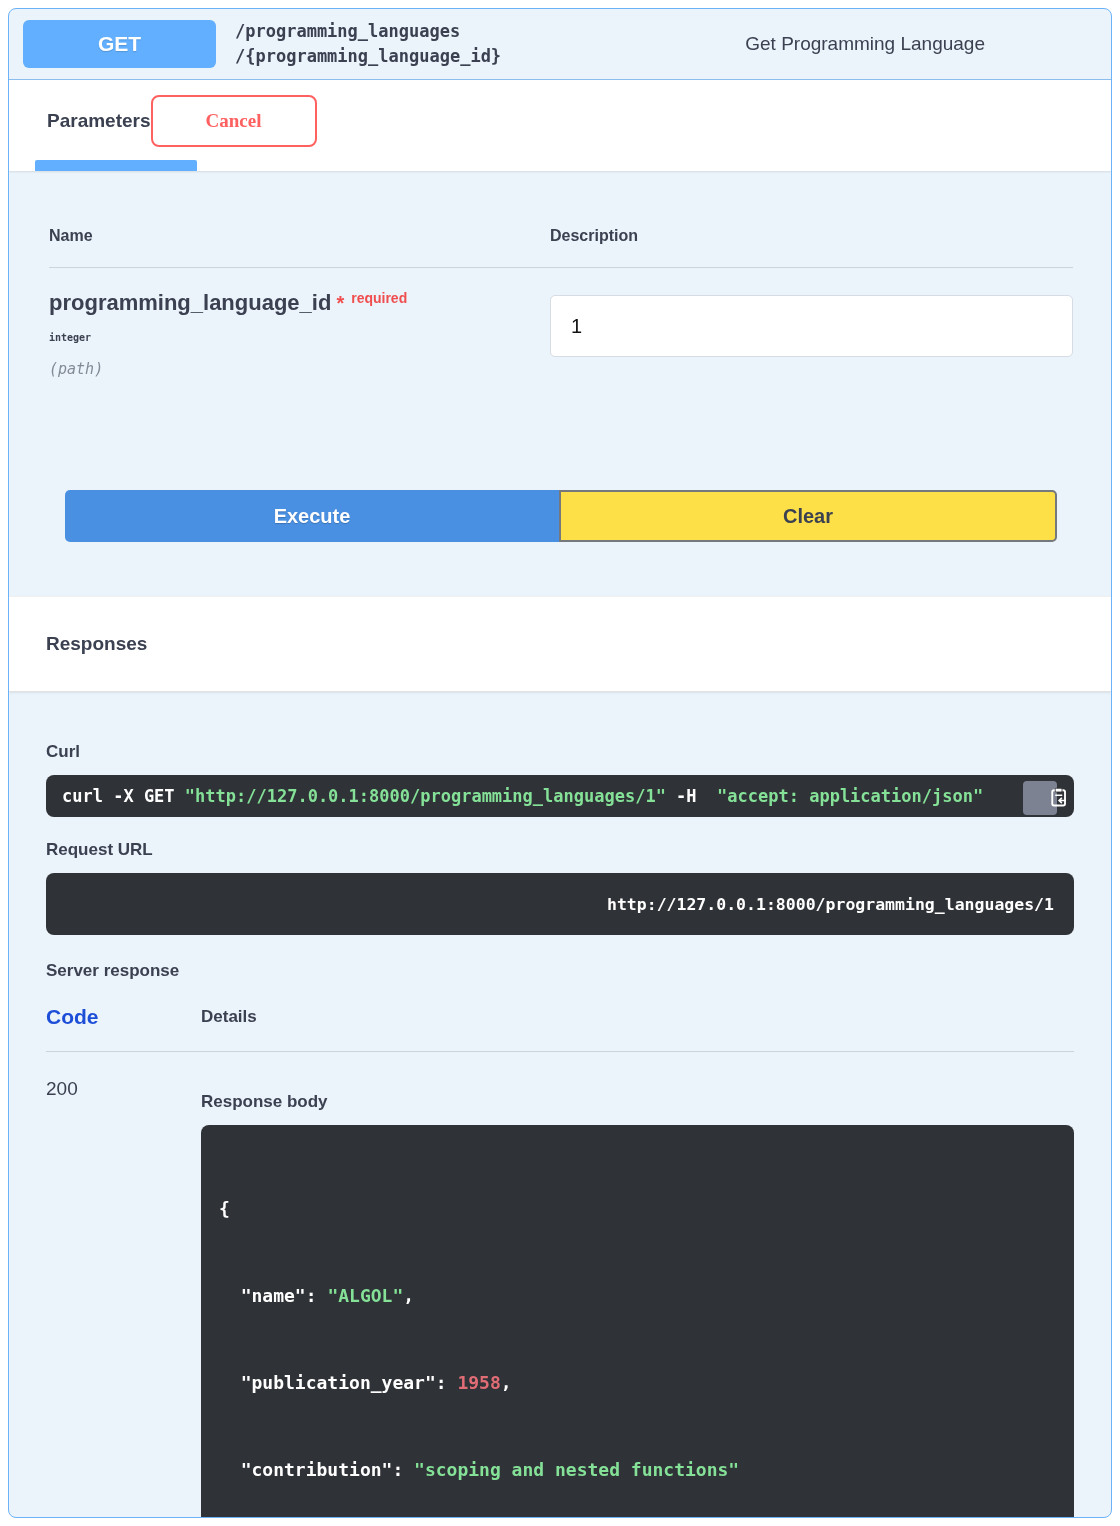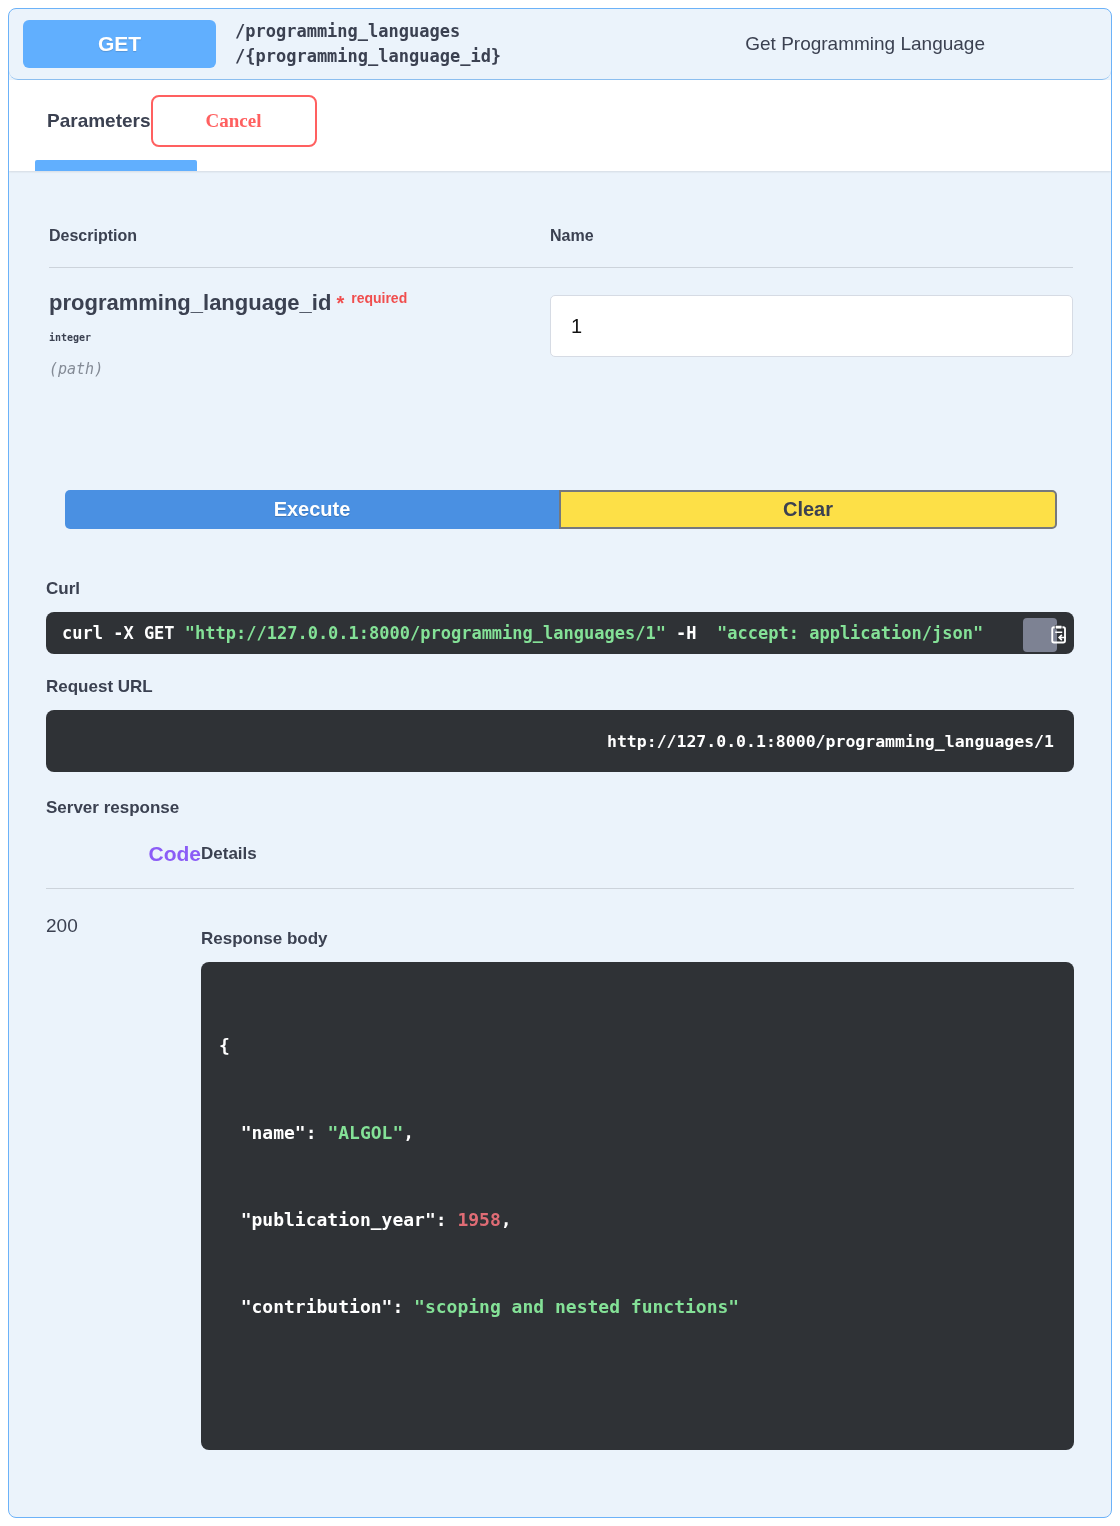--- a/index.html
+++ b/index.html
@@ -2,21 +2,21 @@
 <html><head>
 <meta charset="utf-8">
 <style>
   * { margin:0; padding:0; box-sizing:border-box; }
   html,body { width:1120px; height:1526px; background:#fff; font-family:"Liberation Sans",sans-serif; overflow:hidden; }
   .opblock {
     position:absolute; left:8px; top:8px; width:1104px; height:1510px;
     background:#ebf3fb; border:1.5px solid #6cb2f8; border-radius:8px; overflow:hidden;
   }
   
-  .op-header { display:flex; align-items:center; height:71px; padding:0 14px; border-bottom:1px solid #8cbff0;border-radius:9px; }
+  .op-header { display:flex; align-items:center; height:71px; padding:0 14px; border-bottom:1px solid #8cbff0; }
   .method-badge {
     width:193px; height:48px; background:#61affe; border-radius:6px; color:#fff;
     font-size:21px; font-weight:bold; display:flex; align-items:center; justify-content:center;
     text-shadow:0 1px 1px rgba(0,0,0,.15); flex:none;
   }
   .op-path { margin-left:19px; font-family:"DejaVu Sans Mono",monospace; font-weight:bold; font-size:17px; color:#3b4151; line-height:25px; }
   .op-summary { margin-left:auto; margin-right:112px; font-size:19px; color:#3b4151; }
   
   .section-strip { background:#fff; position:relative; display:flex; align-items:center; }
   .strip-params { height:91px; padding:0 38px 10px 38px; justify-content:flex-start; box-shadow:0 1px 2px rgba(0,0,0,.10); }
@@ -34,21 +34,21 @@
   .ptable-row { display:grid; grid-template-columns:501px 1fr; padding-top:22px; }
   .param-name { font-size:22px; font-weight:bold; color:#3b4151; }
   .req-star { color:#f04e4e; font-size:20px; font-weight:bold; margin-left:5px; }
   .req-label { color:#f04e4e; font-size:14px; font-weight:bold; position:relative; top:-7px; margin-left:7px; }
   .param-type { font-family:"DejaVu Sans Mono",monospace; font-weight:bold; font-size:10px; color:#3b4151; margin-top:16px; }
   .param-loc { font-family:"DejaVu Sans Mono",monospace; font-style:italic; font-size:15px; color:#848b96; margin-top:17px; }
   .param-input {
     width:100%; height:62px; margin-top:5px; border:1px solid #d6dbe4; border-radius:5px;
     font-size:20px; color:#111; padding:0 20px; font-family:inherit; background:#fff;
   }
-  .exec-row { display:flex; margin:112px 16px 0 16px; height:39px; }
+  .exec-row { display:flex; margin:112px 16px 0 16px; height:52px; }
   .execute-btn {
     flex:1; background:#4a90e2; border:none; border-radius:5px 0 0 5px; color:#fff;
     font-size:20px; font-weight:bold; font-family:inherit; cursor:pointer; text-shadow:0 1px 1px rgba(0,0,0,.2);
   }
   .clear-btn {
     flex:1; background:#fde047; border:2px solid #75787d; border-radius:0 5px 5px 0; color:#3b4151;
     font-size:20px; font-weight:bold; font-family:inherit; cursor:pointer;
   }
   
   .resp-body { padding:0 37px; }
@@ -63,21 +63,21 @@
   .tok-num { color:#e06c75; }
   .copy-btn {
     position:absolute; background:#7d8293; border:none; border-radius:4px; cursor:pointer;
     display:flex; align-items:center; justify-content:center;
   }
   .copy-curl { width:34px; height:34px; right:17px; top:6px; }
   .lbl-requrl { margin-top:23px; }
   .requrl-bar { height:62px; display:flex; align-items:center; padding:0 20px; font-size:16.5px; white-space:pre; overflow:hidden;justify-content:flex-end; }
   .lbl-server { margin-top:26px; }
   .rtable-head { display:grid; grid-template-columns:155px 1fr; align-items:center; margin-top:24px; padding-bottom:22px; border-bottom:1px solid #ccd3db; }
-  .code-col { font-size:21px; font-weight:bold; color:#8b5cf6;text-align:right; }
+  .code-col { font-size:21px; font-weight:bold; color:#1d4ed8; }
   .details-col { font-size:17px; font-weight:bold; color:#3b4151; }
   .rtable-row { display:grid; grid-template-columns:155px 1fr; padding-top:26px; }
   .status-code { font-size:19px; color:#3b4151; }
   .lbl-respbody { margin-top:14px; }
   .respbody-block { padding:11px 18px 13px 18px; font-size:18px; line-height:29px; white-space:pre; overflow:hidden; }
 </style>
 </head>
 <body>
 
 <div class="opblock">
@@ -92,41 +92,44 @@
   </div>
 
   <div class="section-strip strip-params">
     <div class="strip-title">Parameters</div>
     <div class="tab-underline"></div>
     <button class="cancel-btn">Cancel</button>
   </div>
 
   <div class="params-body">
     <div class="ptable-head">
+      <div class="col-label">Name</div>
       <div class="col-label">Description</div>
-      <div class="col-label">Name</div>
     </div>
     <div class="ptable-row">
       <div>
         <div>
           <span class="param-name">programming_language_id</span><span class="req-star">*</span><span class="req-label">required</span>
         </div>
         <div class="param-type">integer</div>
         <div class="param-loc">(path)</div>
       </div>
       <div>
         <input class="param-input" type="text" value="1" style="">
       </div>
     </div>
     <div class="exec-row">
       <button class="execute-btn">Execute</button>
       <button class="clear-btn">Clear</button>
     </div>
   </div>
 
+  <div class="section-strip strip-responses">
+    <div class="strip-title">Responses</div>
+  </div>
 
   <div class="resp-body">
 
     <div class="block-label lbl-curl">Curl</div>
     <div class="codebar curl-bar">
       <span><span>curl -X GET </span><span class="tok-str">"http://127.0.0.1:8000/programming_languages/1"</span><span> -H  </span><span class="tok-str">"accept: application/json"</span></span>
       <button class="copy-btn copy-curl">
         <span>
           <svg width="20" height="20" viewBox="0 0 16 16">
             <rect x="2.6" y="2.6" width="10.2" height="12.2" rx="1.4" fill="none" stroke="#fff" stroke-width="1.5"></rect>

